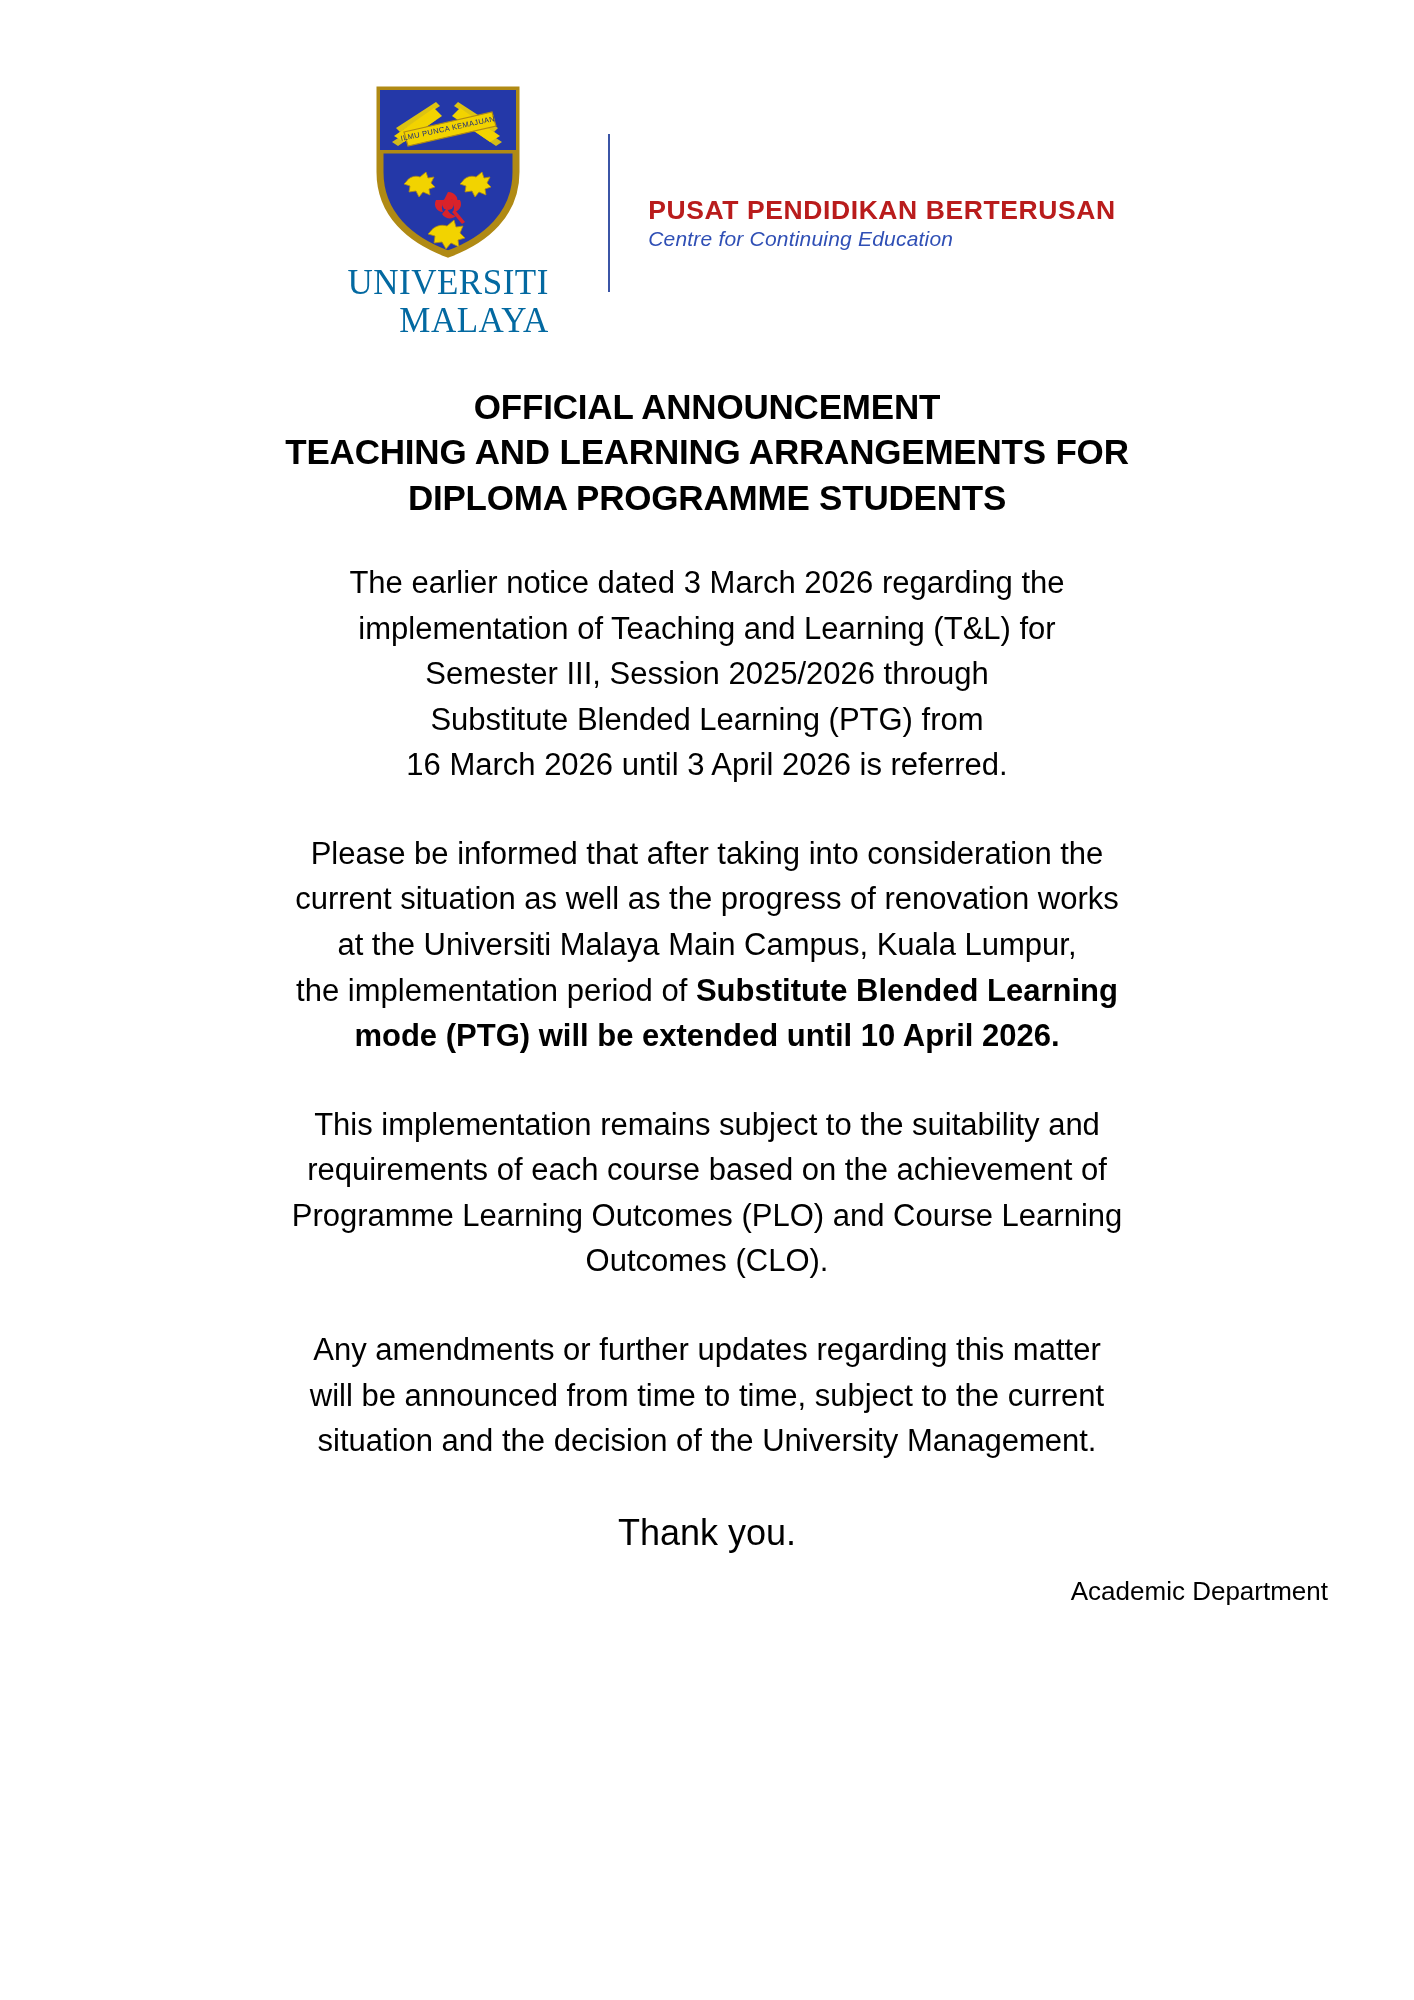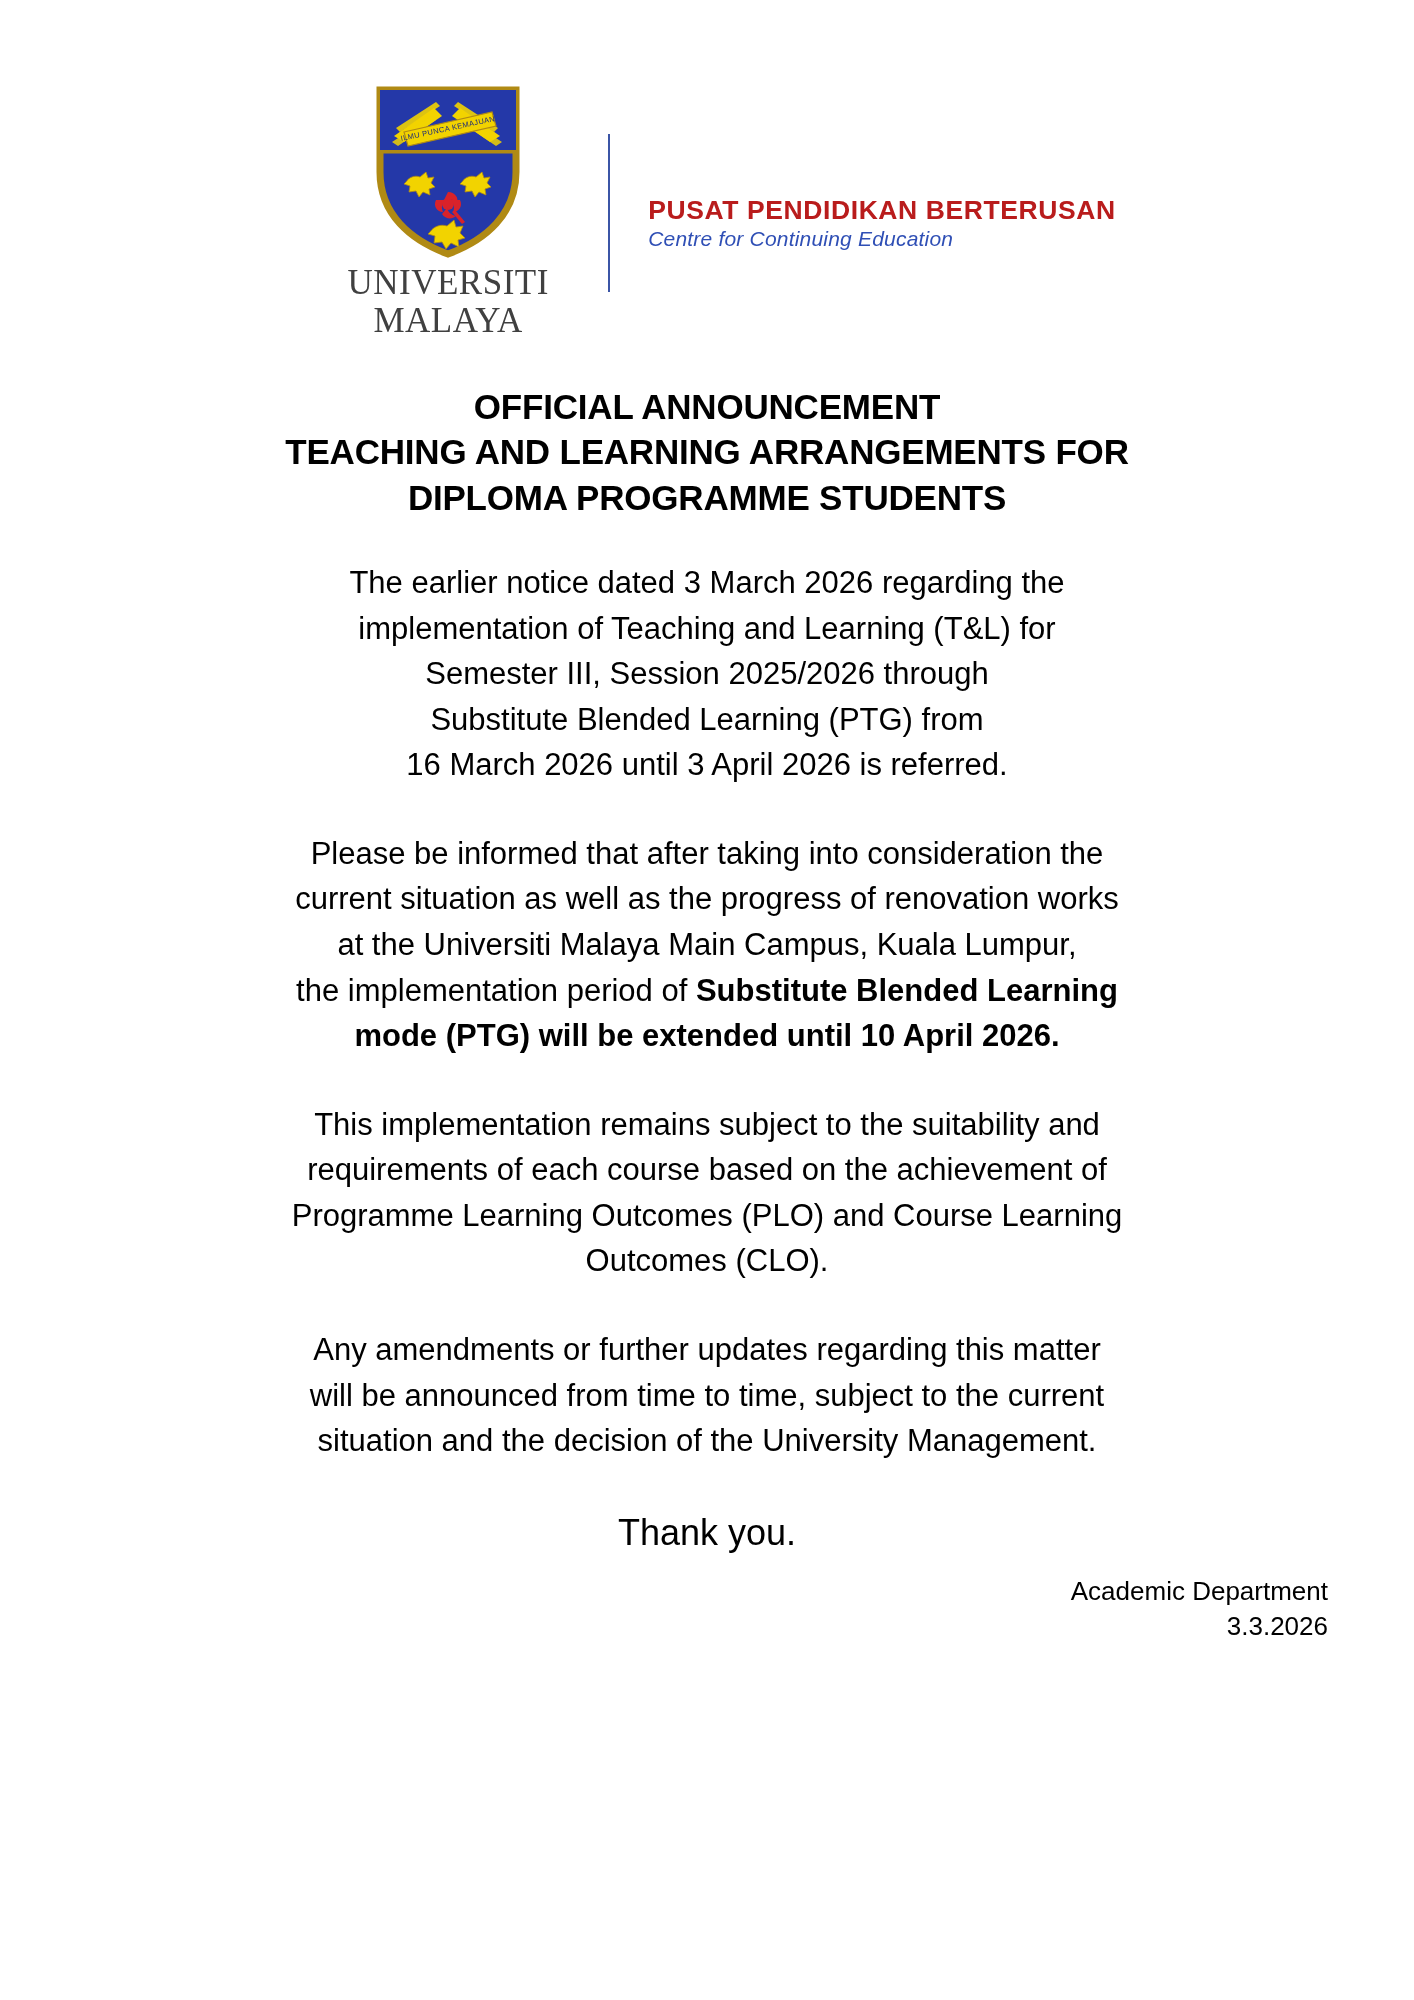--- a/index.html
+++ b/index.html
@@ -40,23 +40,23 @@
   }
 
   .crest {
     position: relative;
     width: 148px;
     height: 172px;
   }
 
   .um-wordmark {
     margin-top: 6px;
-    text-align: center;
+    text-align: right;
     font-family: "Liberation Serif", serif;
-    color: #404040;
+    color: #0369a1;
     font-size: 35px;
     line-height: 1.08;
     letter-spacing: 0.5px;
     font-weight: 400;
   }
 
   .divider {
     width: 2px;
     height: 158px;
     background: #3b55a6;
@@ -235,16 +235,15 @@
       <span class="ln">Any amendments or further updates regarding this matter</span>
       <span class="ln">will be announced from time to time, subject to the current</span>
       <span class="ln">situation and the decision of the University Management.</span>
     </p>
 
     <div class="thanks">Thank you.</div>
   </div>
 
   <div class="signoff">
     <span class="ln">Academic Department</span>
-    <span class="ln">3.3.2026</span>
   </div>
 
 </div>
 
 </body></html>

